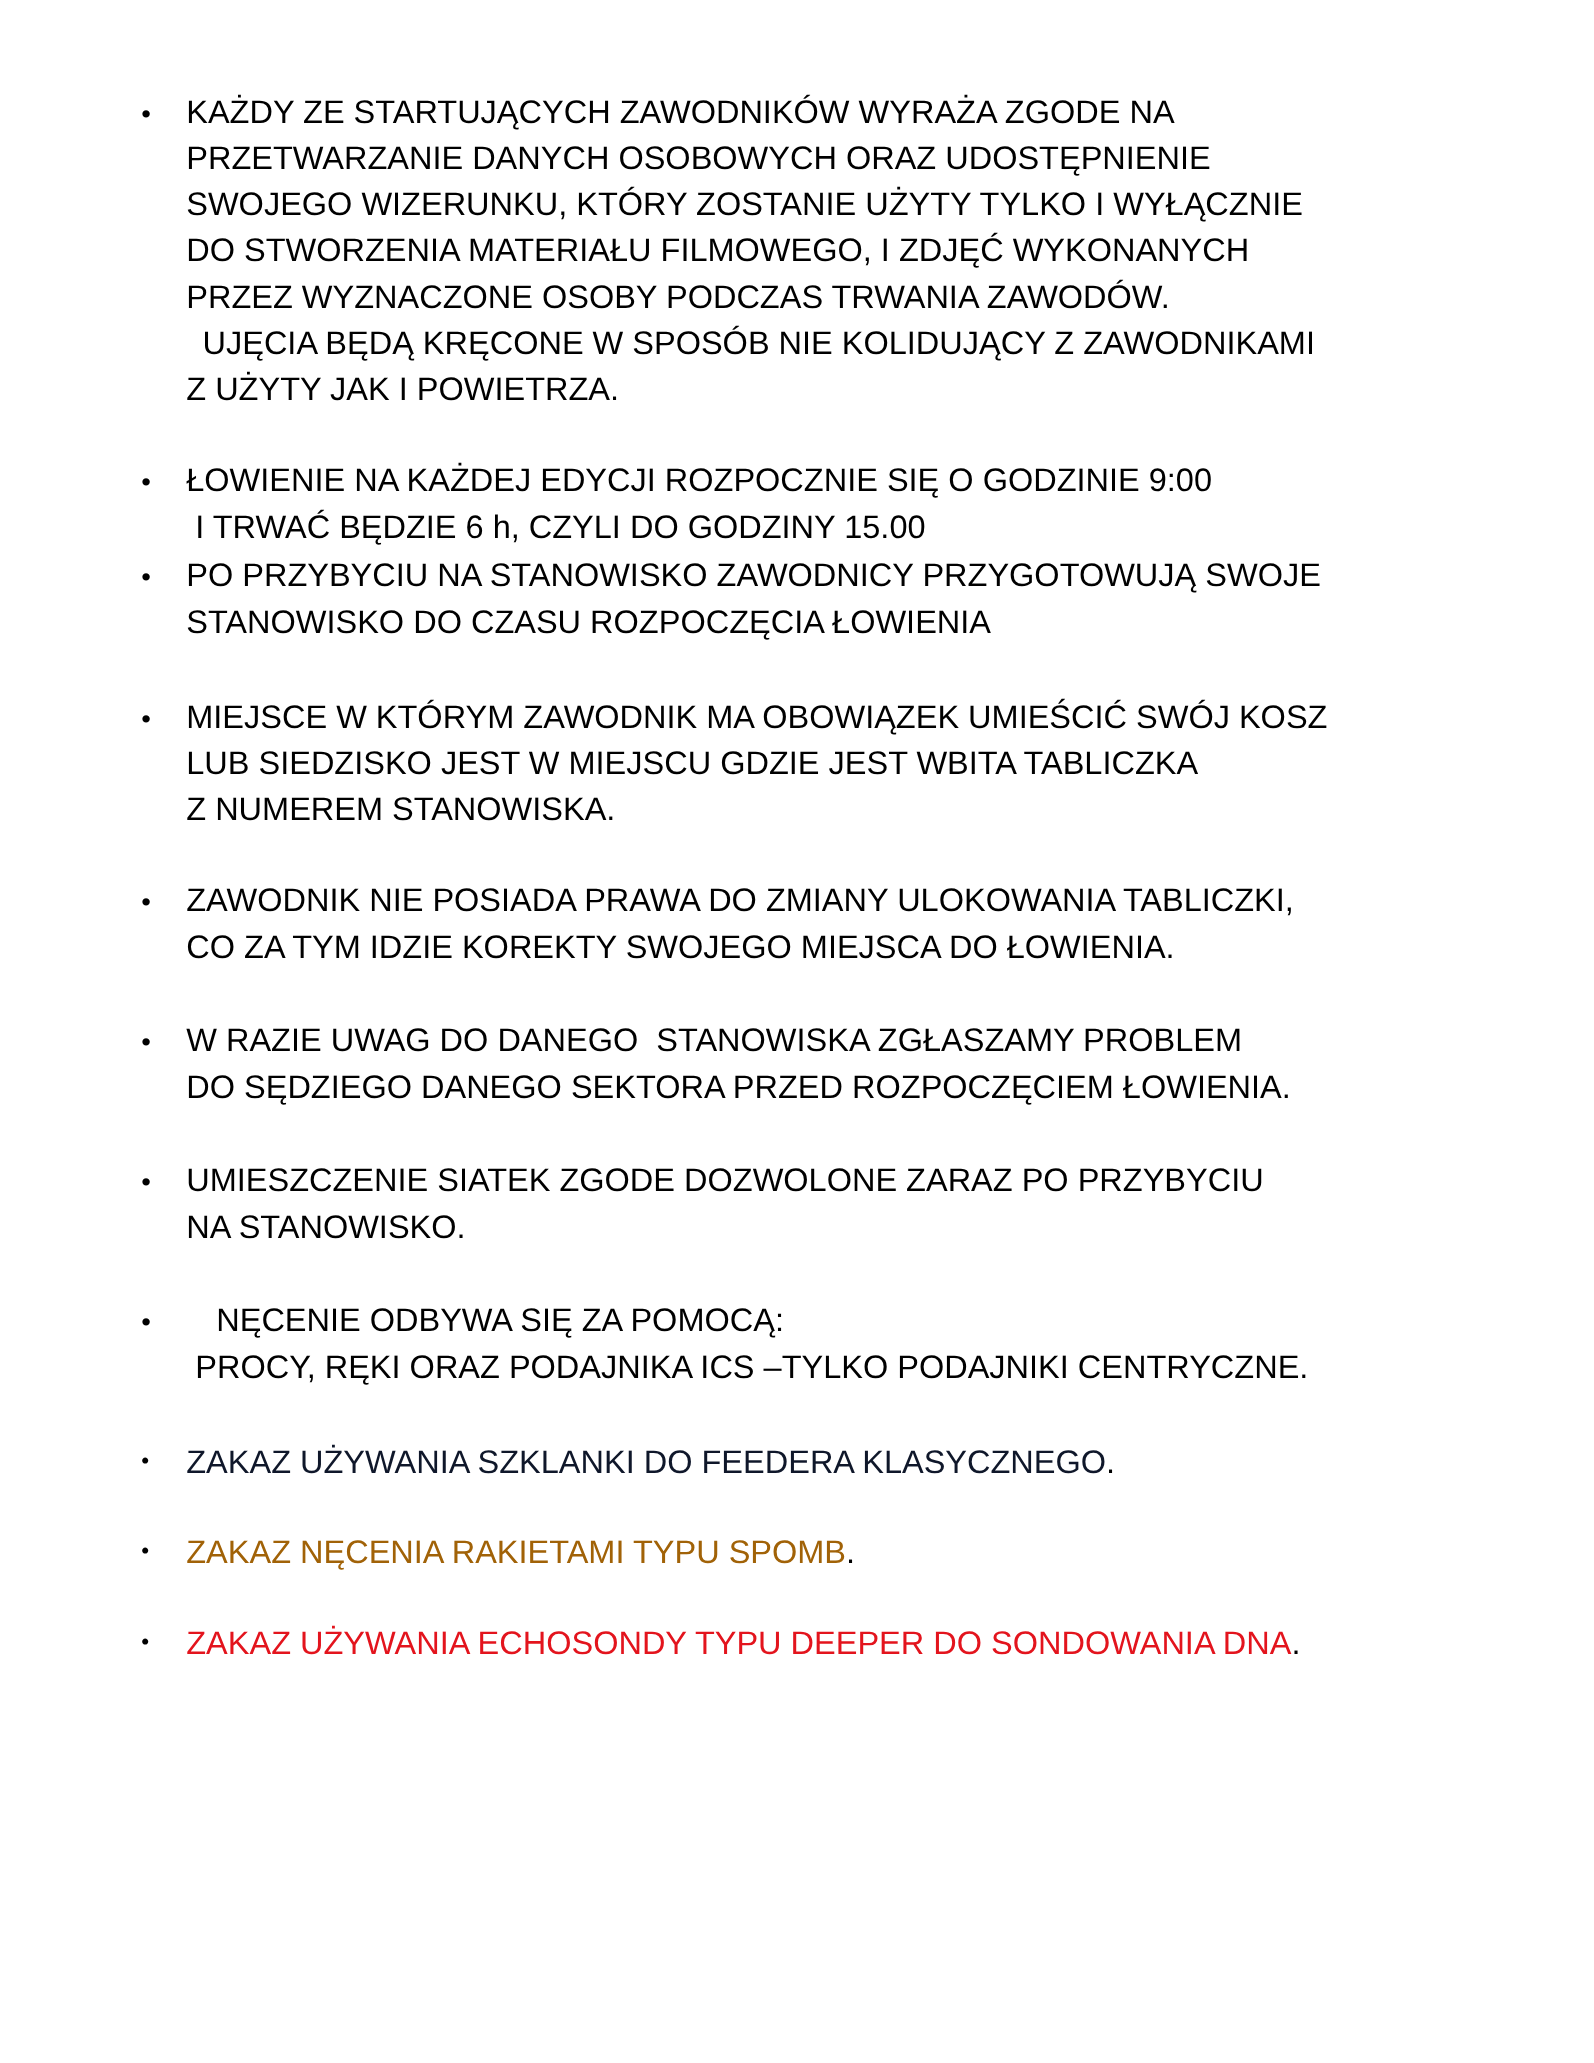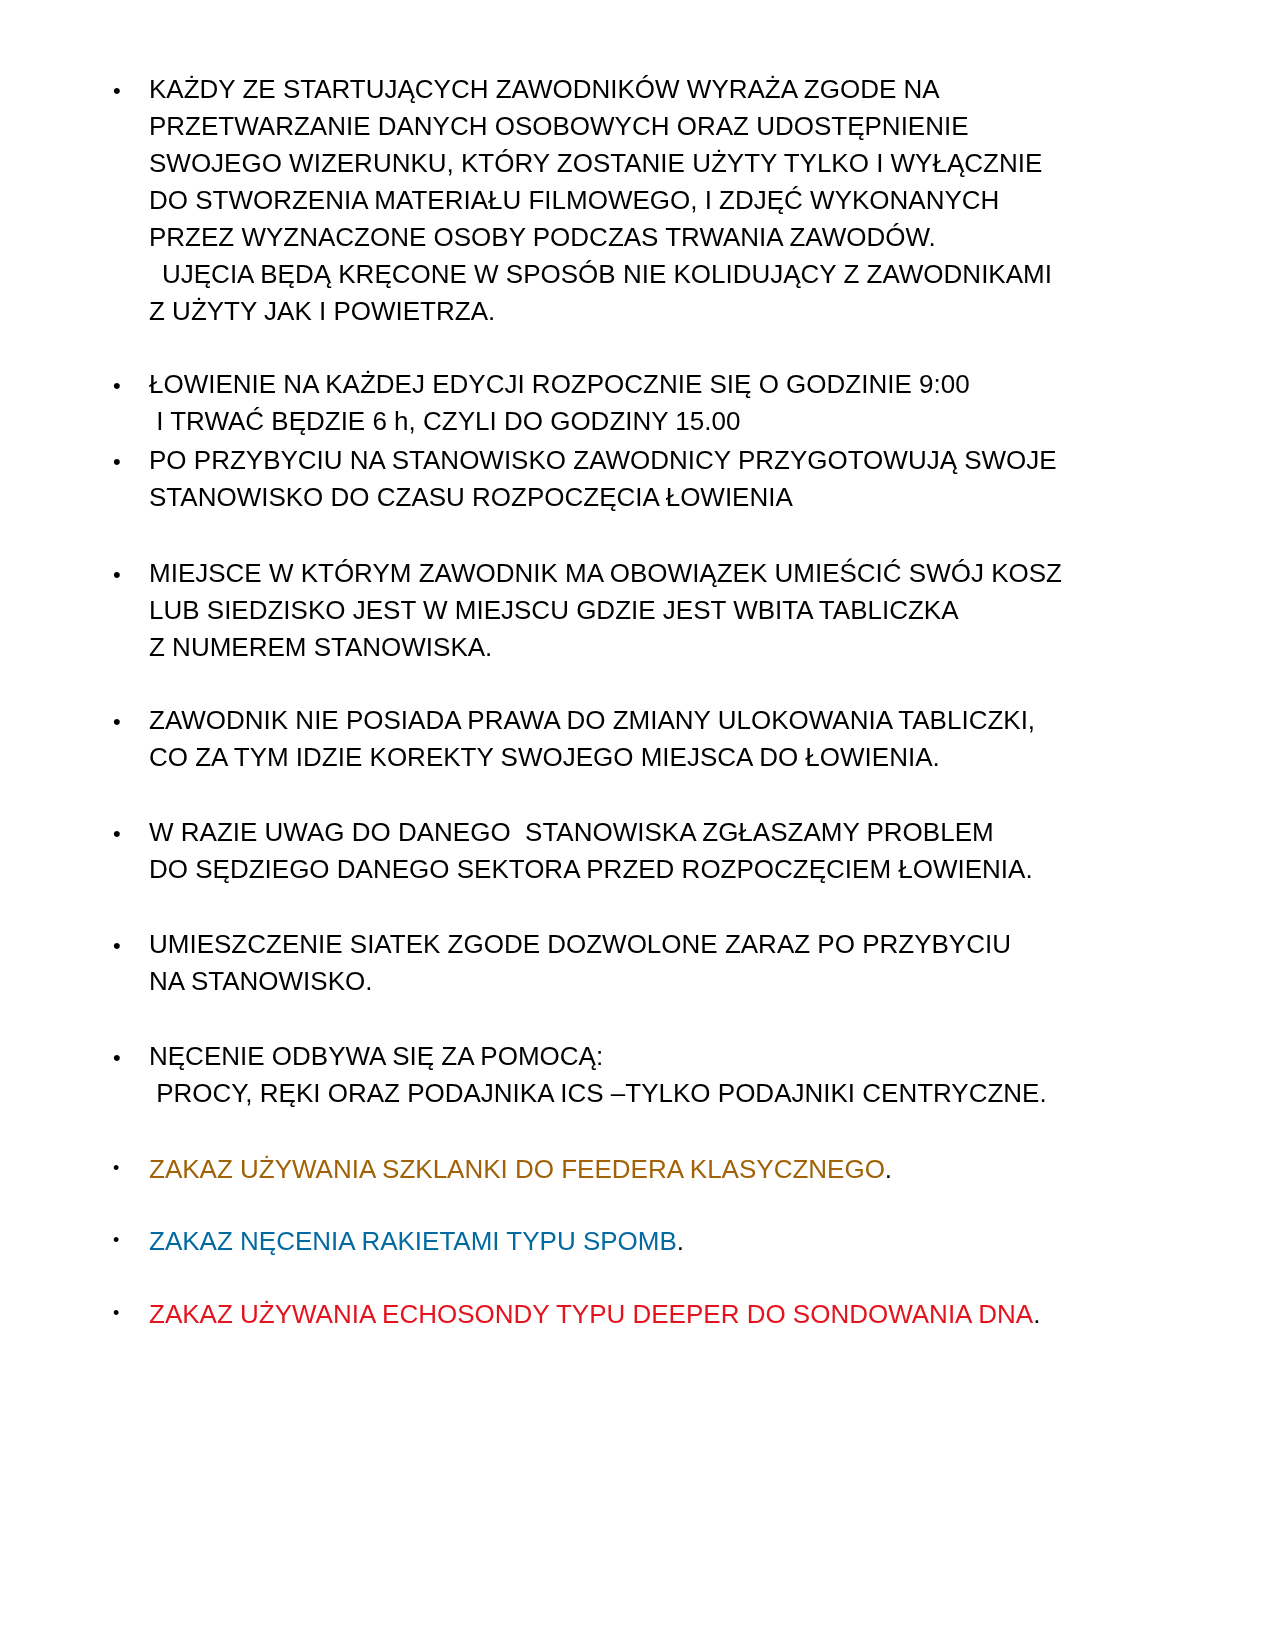--- a/index.html
+++ b/index.html
@@ -50,28 +50,28 @@
       <span class="line" style="top: 0px;">W RAZIE UWAG DO DANEGO  STANOWISKA ZGŁASZAMY PROBLEM</span>
       <span class="line" style="top: 37px;">DO SĘDZIEGO DANEGO SEKTORA PRZED ROZPOCZĘCIEM ŁOWIENIA.</span>
     </div>
     <div class="item" style="top: 925px;">
       <span class="bullet" style="top: 8px;">•</span>
       <span class="line" style="top: 0px;">UMIESZCZENIE SIATEK ZGODE DOZWOLONE ZARAZ PO PRZYBYCIU</span>
       <span class="line" style="top: 37px; text-align: center;">NA STANOWISKO.</span>
     </div>
     <div class="item" style="top: 1037px;">
       <span class="bullet" style="top: 8px;">•</span>
-      <span class="line" style="top: 0px;">NĘCENIE ODBYWA SIĘ ZA POMOCĄ:</span>
+      <span class="line" style="top: 0px; margin-left: 24px;">NĘCENIE ODBYWA SIĘ ZA POMOCĄ:</span>
       <span class="line" style="top: 37px;"> PROCY, RĘKI ORAZ PODAJNIKA ICS –TYLKO PODAJNIKI CENTRYCZNE.</span>
     </div>
     <div class="item" style="top: 1150px;">
       <span class="bullet" style="top: 8px; font-size: 18px;">•</span>
-      <span class="line"><span class="red" style="color: #a16207;">ZAKAZ UŻYWANIA SZKLANKI DO FEEDERA KLASYCZNEGO</span><span>.</span></span>
+      <span class="line"><span class="red" style="color: #0f172a;">ZAKAZ UŻYWANIA SZKLANKI DO FEEDERA KLASYCZNEGO</span><span>.</span></span>
     </div>
     <div class="item" style="top: 1222px;">
       <span class="bullet" style="top: 8px; font-size: 18px;">•</span>
-      <span class="line"><span class="red" style="color: #0369a1; margin-top: 12px;">ZAKAZ NĘCENIA RAKIETAMI TYPU SPOMB</span><span>.</span></span>
+      <span class="line"><span class="red" style="color: #a16207; margin-top: 12px;">ZAKAZ NĘCENIA RAKIETAMI TYPU SPOMB</span><span>.</span></span>
     </div>
     <div class="item" style="top: 1295px;">
       <span class="bullet" style="top: 8px; font-size: 18px;">•</span>
       <span class="line"><span class="red" style="color: rgb(227, 20, 29);">ZAKAZ UŻYWANIA ECHOSONDY TYPU DEEPER DO SONDOWANIA DNA</span><span>.</span></span>
     </div>
   </div>
 
 </body></html>

